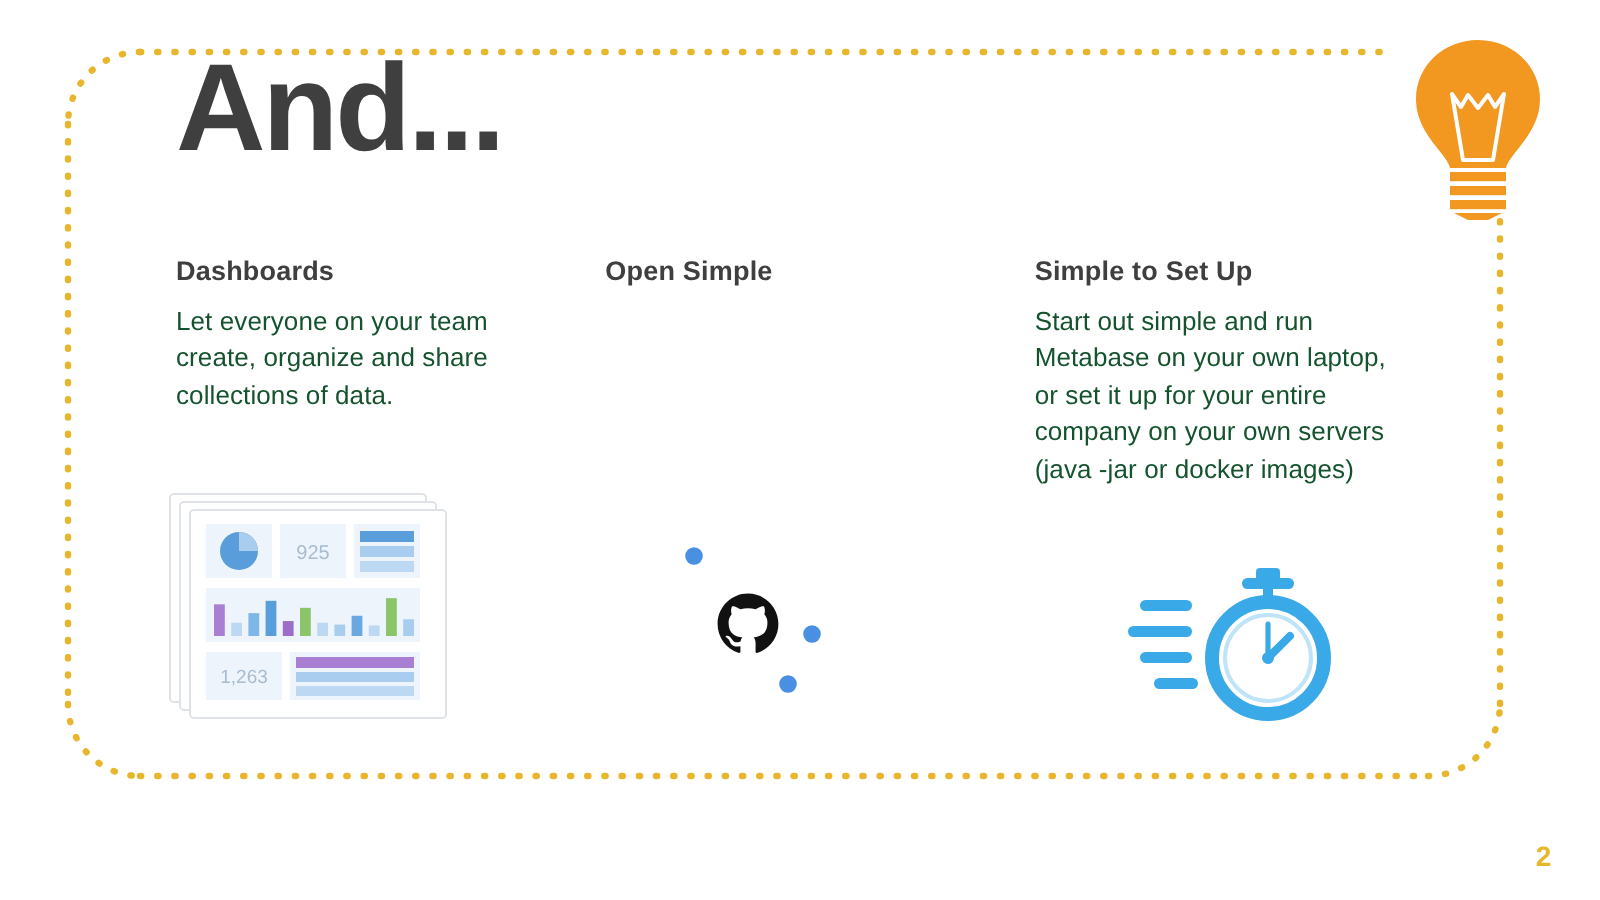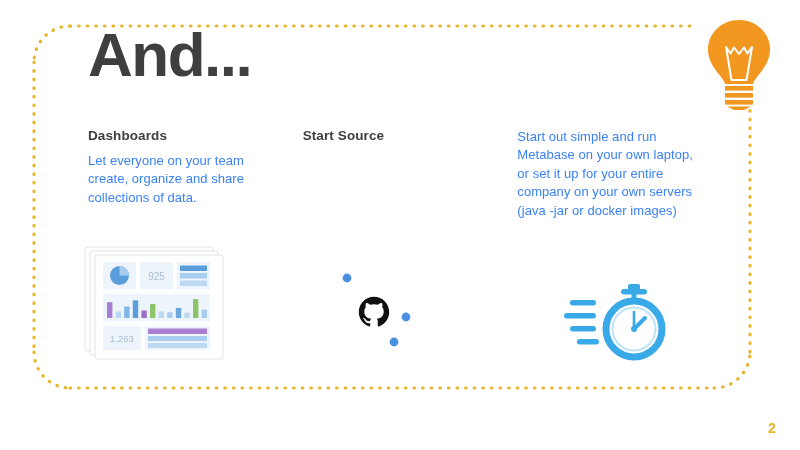--- a/index.html
+++ b/index.html
@@ -56,21 +56,21 @@
   .col-heading {
     font-size: 13.5px;
     font-weight: bold;
     color: #3f3f3f;
     margin: 0 0 9px 0;
     letter-spacing: .1px;
   }
   .col-body {
     font-size: 13px;
     line-height: 1.42;
-    color: #3b82f6;
+    color: #14532d;
     margin: 0;
     letter-spacing: .05px;
   }
 
   
   .art {
     position: absolute;
   }
   #art-dashboard { left: 84px; top: 246px; width: 150px; height: 115px; }
   #art-github    { left: 330px; top: 264px; width: 92px;  height: 92px; }
@@ -115,24 +115,25 @@
   <div class="title">And...</div>
 
   <div class="columns">
 
     <div class="col">
       <p class="col-heading">Dashboards</p>
       <p class="col-body">Let everyone on your team create, organize and share collections of data.</p>
     </div>
 
     <div class="col">
-      <p class="col-heading">Start Source</p>
+      <p class="col-heading">Open Simple</p>
     </div>
 
     <div class="col">
+      <p class="col-heading">Simple to Set Up</p>
       <p class="col-body">Start out simple and run Metabase on your own laptop, or set it up for your entire company on your own servers (java -jar or docker images)</p>
     </div>
   </div>
 
   <div class="art" id="art-dashboard">
     <svg viewBox="0 0 150 115" xmlns="http://www.w3.org/2000/svg">
 
       <rect x="1" y="1" width="128" height="104" rx="2" fill="#ffffff" stroke="#dfe3e8" stroke-width="1"></rect>
       <rect x="6" y="5" width="128" height="104" rx="2" fill="#ffffff" stroke="#dfe3e8" stroke-width="1"></rect>
       <rect x="11" y="9" width="128" height="104" rx="2" fill="#ffffff" stroke="#dfe3e8" stroke-width="1"></rect>

